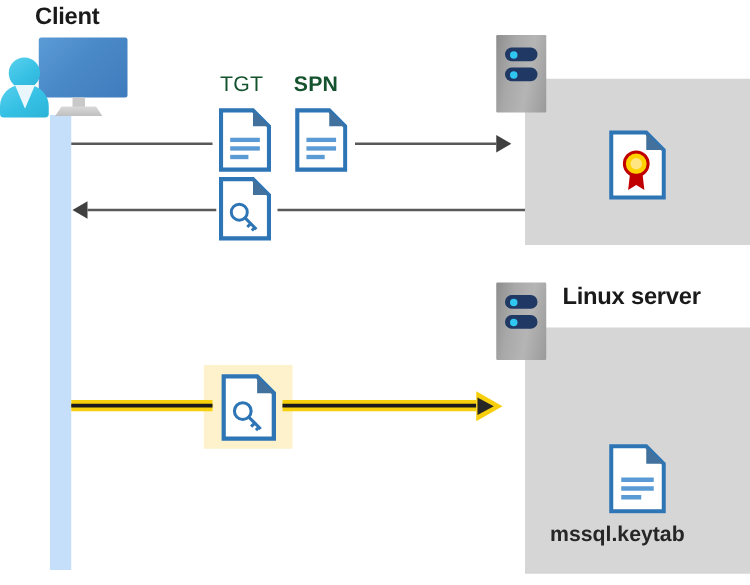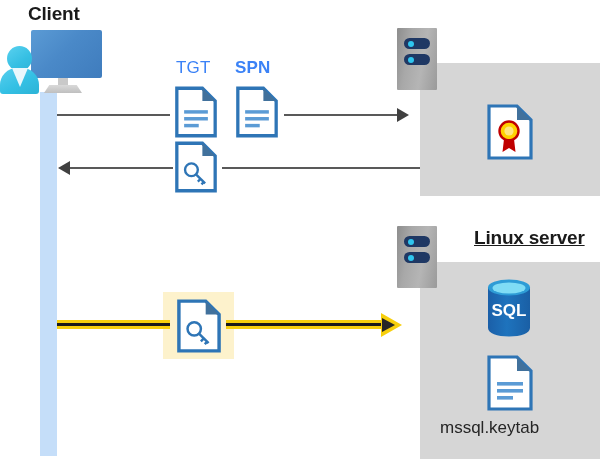--- a/index.html
+++ b/index.html
@@ -26,21 +26,21 @@
     font-size: 19px;
     line-height: 23px;
     letter-spacing: -0.2px;
   }
   #client-title { left: 28px; top: 2px; text-align: right; }
   #dc-title {
     left: 444px; top: 4px;
     width: 150px;
     text-align: left;
   }
-  #linux-title { left: 474px; top: 226px; text-decoration: underline; }
+  #linux-title { left: 450px; top: 226px; }
 
   
   #client-lifeline {
     left: 40px; top: 92px;
     width: 17px; height: 364px;
     background: #c5def9;
   }
 
   
   .server-panel { background: #d6d6d6; }
@@ -149,26 +149,27 @@
   #person-collar {
     left: 12px; top: 68px;
     width: 16px; height: 19px;
     background: #e9f7fc;
     clip-path: polygon(0% 0%, 100% 0%, 50% 100%);
   }
 
   
   .doc-label {
     font-size: 17px;
-    color: #3b82f6;
+    color: #14532d;
     letter-spacing: 0.2px;
   }
   .file-caption {
     font-size: 17px;
     color: #262626;
+    font-weight: bold;
   }
   svg { display: block; }
 </style>
 </head>
 <body>
 
 <div id="canvas">
 
   <div class="abs" id="client-lifeline"></div>
 
@@ -215,35 +216,20 @@
         <div class="rack-led"></div>
       </div>
       <div class="rack-bar b2">
         <div class="rack-led"></div>
       </div>
     </div>
   </div>
 
   <div class="abs title" id="linux-title">Linux server</div>
 
-  <div class="abs" style="left:483px; top:278px;">
-    <svg width="52" height="60" viewBox="0 0 52 60">
-      <defs>
-        <linearGradient id="sqlBody" x1="0" y1="0" x2="1" y2="0">
-          <stop offset="0%" stop-color="#1b5fa8"></stop>
-          <stop offset="45%" stop-color="#1e73bd"></stop>
-          <stop offset="100%" stop-color="#1a5fa5"></stop>
-        </linearGradient>
-      </defs>
-      <path d="M5 9 V50 C5 55 14 58.5 26 58.5 C38 58.5 47 55 47 50 V9 Z" fill="url(#sqlBody)"></path>
-      <ellipse cx="26" cy="9.5" rx="21" ry="8" fill="#2e9cd6"></ellipse>
-      <ellipse cx="26" cy="10" rx="16.5" ry="5.6" fill="#7fdcf5"></ellipse>
-      <text x="26" y="38" font-family="Liberation Sans, sans-serif" font-size="17" font-weight="bold" fill="#ffffff" text-anchor="middle">SQL</text>
-    </svg>
-  </div>
 
   <div class="abs" style="left:487px; top:355px;">
     <svg width="46" height="56" viewBox="0 0 46 56">
       <path d="M2 2 H30 L44 16 V54 H2 Z" fill="#ffffff" stroke="#2e75b6" stroke-width="3.2"></path>
       <path d="M30 2 L44 16 H30 Z" fill="#41719c"></path>
       <rect x="10" y="27" width="26" height="3.6" fill="#5b9bd5"></rect>
       <rect x="10" y="34" width="26" height="3.6" fill="#5b9bd5"></rect>
       <rect x="10" y="41" width="16" height="3.6" fill="#5b9bd5"></rect>
     </svg>
   </div>

